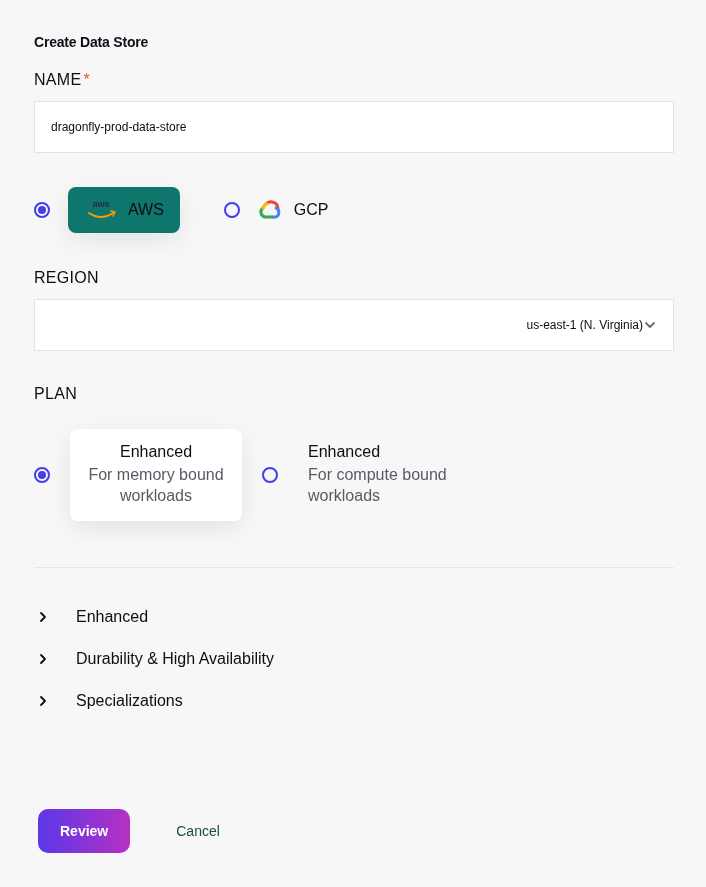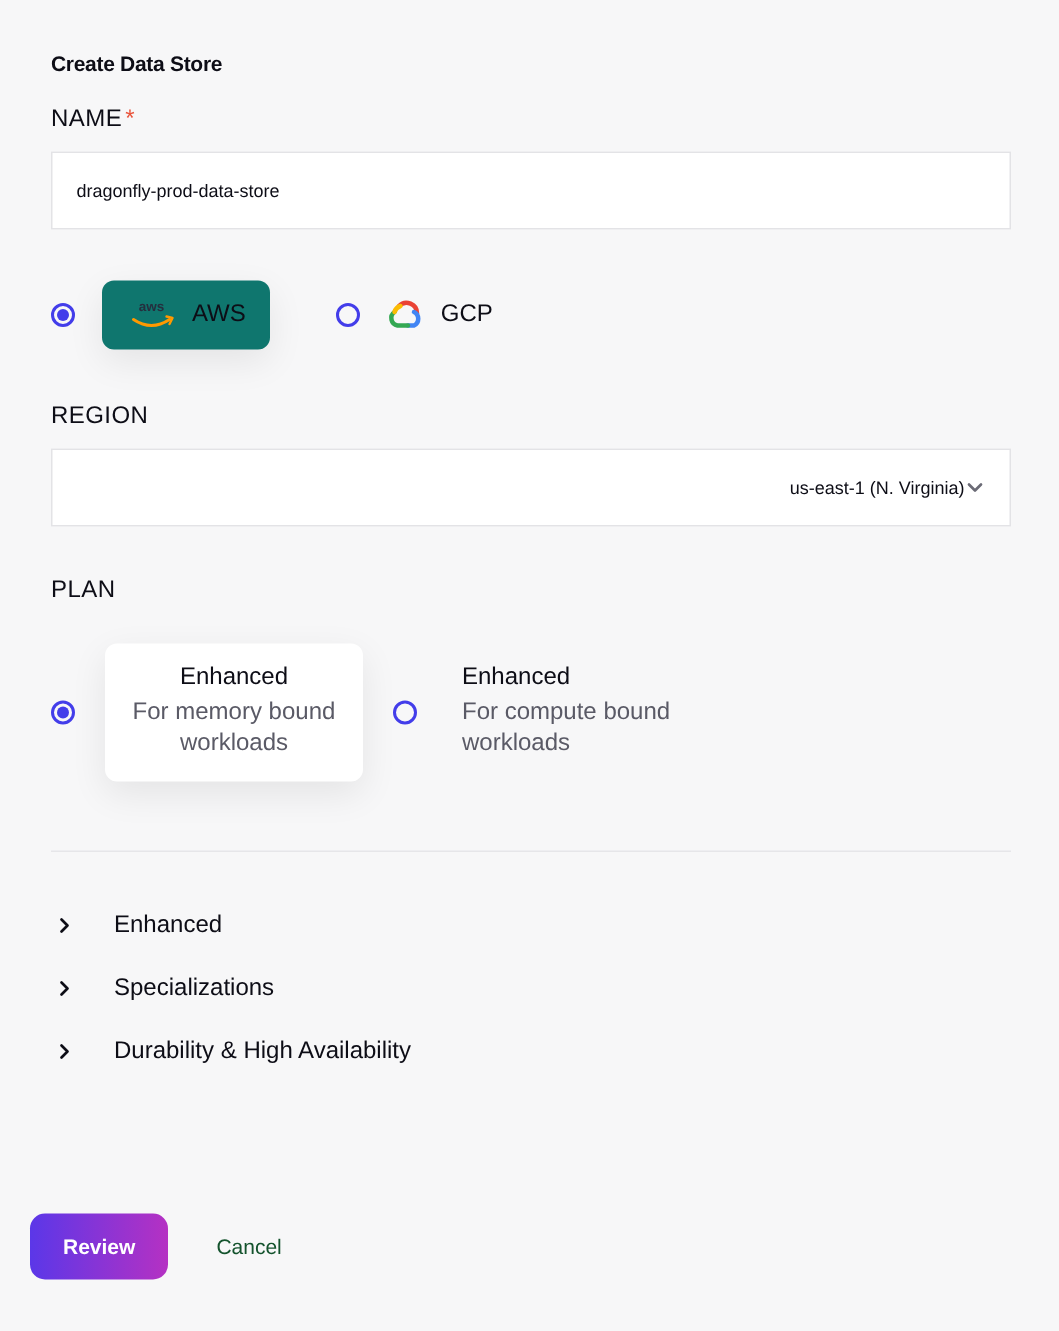--- a/index.html
+++ b/index.html
@@ -122,25 +122,25 @@
       gap: 24px;
       padding: 12px 0;
       font-size: 16px;
       font-weight: 400;
       cursor: pointer;
       width: 640px;
     }
     .chev { width: 18px; display: flex; align-items: center; justify-content: center; }
     .footer {
       position: absolute;
-      left: 20px;
+      left: 38px;
       bottom: 34px;
       display: flex;
       align-items: center;
-      gap: 32px;
+      gap: 46px;
     }
     .btn-primary {
       background: linear-gradient(90deg, #5b37e8, #b531c3);
       color: #fff;
       font-size: 14px;
       font-weight: 600;
       border: none;
       border-radius: 10px;
       padding: 0 22px;
       height: 44px;
@@ -236,28 +236,28 @@
         </svg>
     </span>
     <span>Enhanced</span>
   </div>
   <div class="accordion-item">
     <span class="chev">
       <svg width="10" height="12" viewBox="0 0 10 12">
           <path d="M3 2 L7 6 L3 10" stroke="#0d0d16" stroke-width="1.8" fill="none" stroke-linecap="round" stroke-linejoin="round"></path>
         </svg>
     </span>
-    <span>Specializations</span>
+    <span>Durability &amp; High Availability</span>
   </div>
   <div class="accordion-item">
     <span class="chev">
       <svg width="10" height="12" viewBox="0 0 10 12">
           <path d="M3 2 L7 6 L3 10" stroke="#0d0d16" stroke-width="1.8" fill="none" stroke-linecap="round" stroke-linejoin="round"></path>
         </svg>
     </span>
-    <span>Durability &amp; High Availability</span>
+    <span>Specializations</span>
   </div>
 </div>
 
 <div class="footer">
   <button class="btn-primary">Review</button>
   <button class="btn-link">Cancel</button>
 </div>
 
 </body></html>

